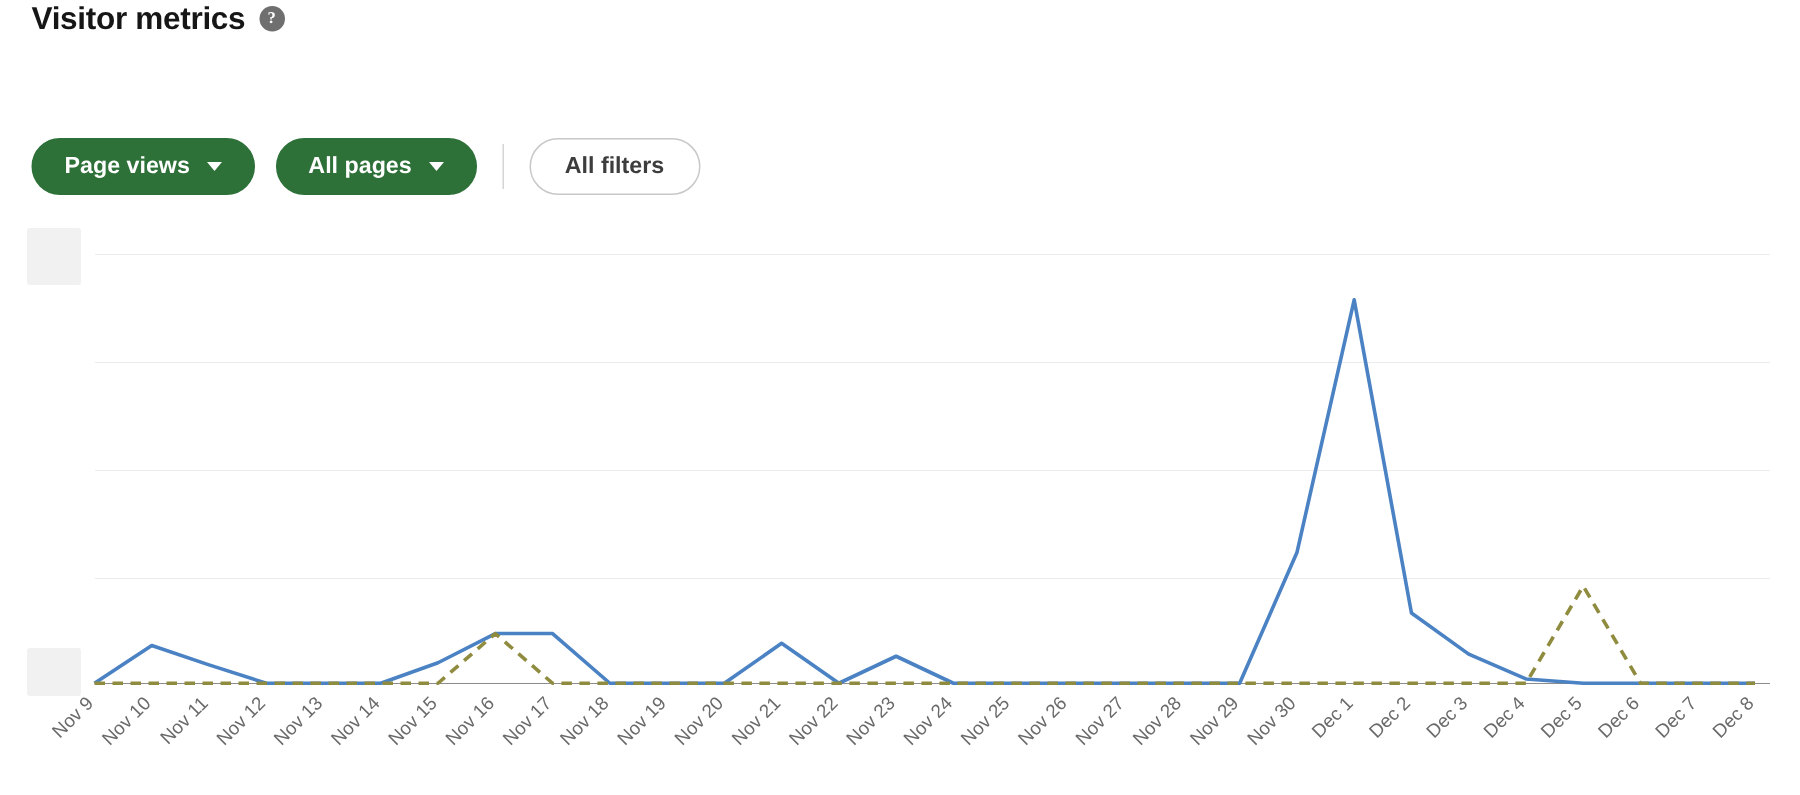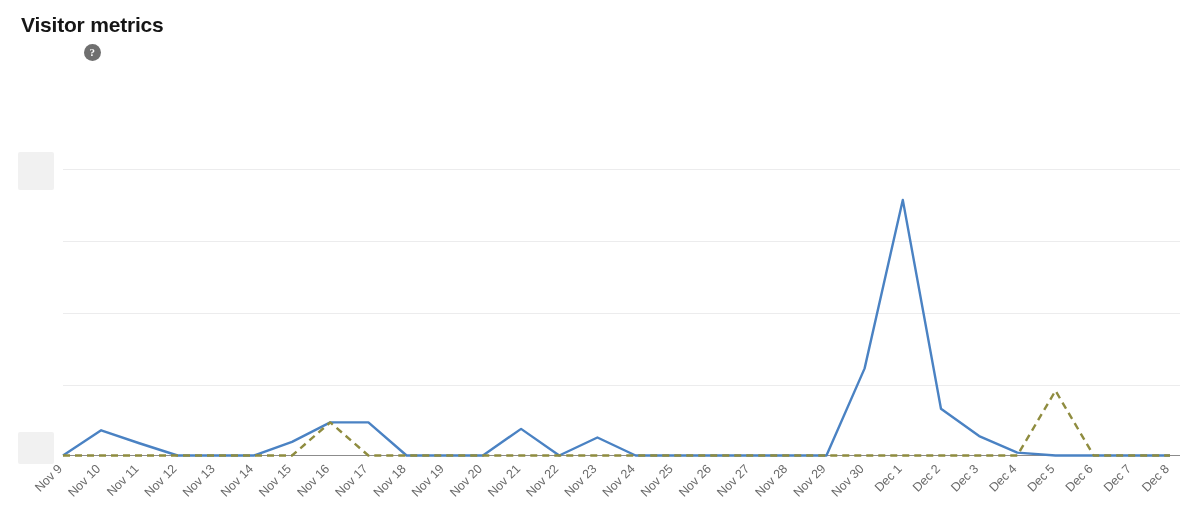--- a/index.html
+++ b/index.html
@@ -9,22 +9,22 @@
     background:#ffffff;
     font-family:"Liberation Sans","DejaVu Sans",sans-serif;
     color:#1a1a1a;
     overflow:hidden;
     -webkit-font-smoothing:antialiased;
   }
   .page{position:relative;width:1200px;height:530px;}
 
   
   .header{
-    position:absolute;left:21px;top:14px;
-    display:flex;align-items:center;gap:9px;flex-direction:column;
+    position:absolute;left:21px;top:2px;
+    display:flex;align-items:center;gap:9px;
   }
   .page-title{
     font-size:21px;font-weight:700;letter-spacing:-0.2px;
     color:#161616;line-height:1;margin:0;
   }
   .help-icon{
     display:inline-flex;align-items:center;justify-content:center;
     width:17px;height:17px;border-radius:50%;
     background:#6f6f6f;color:#ffffff;
     font-size:11px;font-weight:700;line-height:1;
@@ -93,20 +93,41 @@
 </head>
 <body>
 
 <div class="page">
 
   <div class="header">
     <h1 class="page-title">Visitor metrics</h1>
     <span class="help-icon">?</span>
   </div>
 
+  <div class="filter-bar">
+
+    <div class="pill pill--primary">
+      <span>Page views</span>
+      <span class="caret"></span>
+    </div>
+
+    <div class="gap-sm"></div>
+
+    <div class="pill pill--primary">
+      <span>All pages</span>
+      <span class="caret"></span>
+    </div>
+
+    <div class="divider"></div>
+
+    <div class="pill pill--outline">
+      <span>All filters</span>
+    </div>
+
+  </div>
 
   <div class="chart-wrap">
     <svg class="chart-svg" viewBox="0 0 1200 380" preserveAspectRatio="none">
 
       <g>
         <rect class="skeleton" x="18" y="2" width="36" height="38" rx="2"></rect>
         <rect class="skeleton" x="18" y="282" width="36" height="32" rx="2"></rect>
       </g>
 
       <g>

